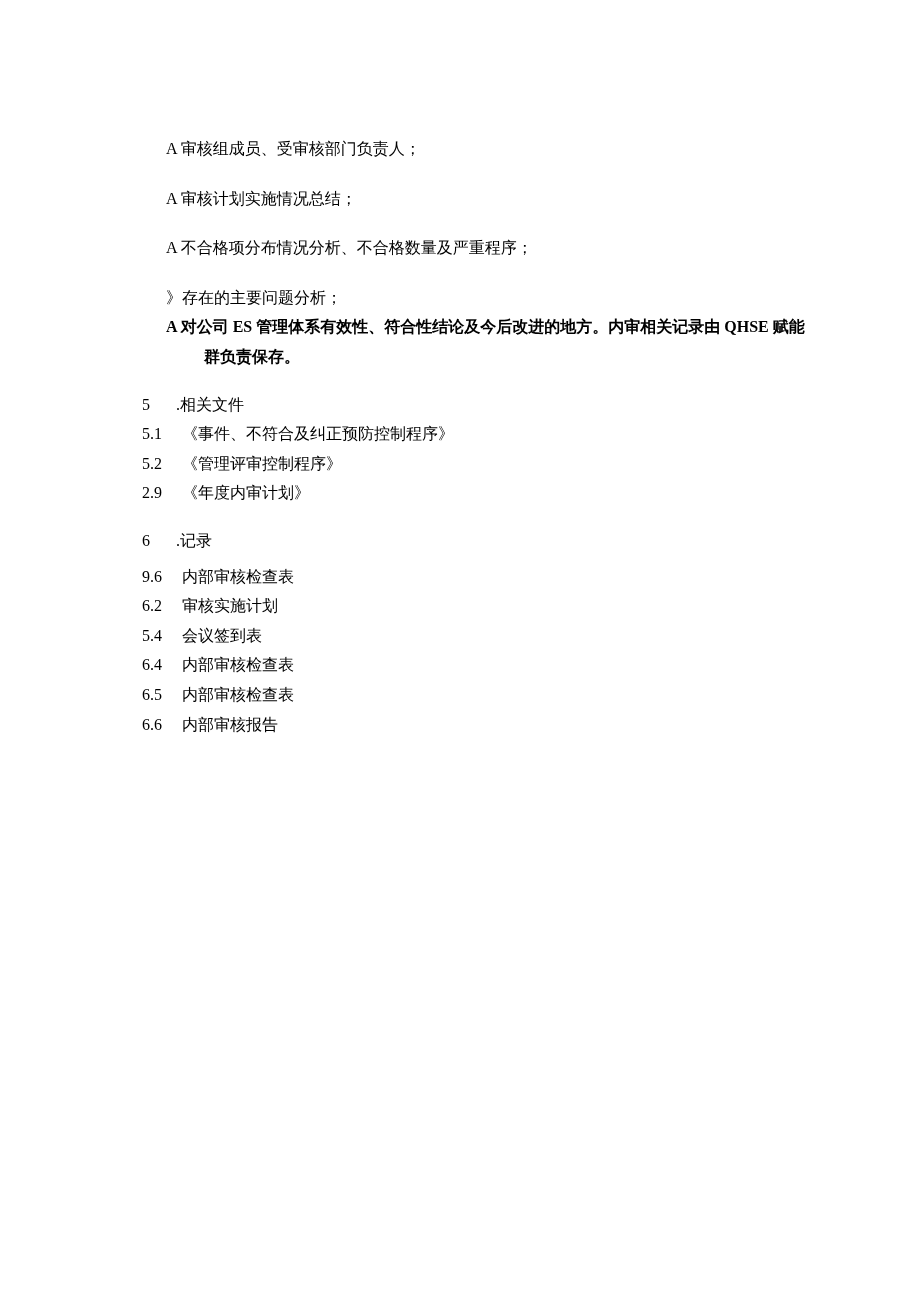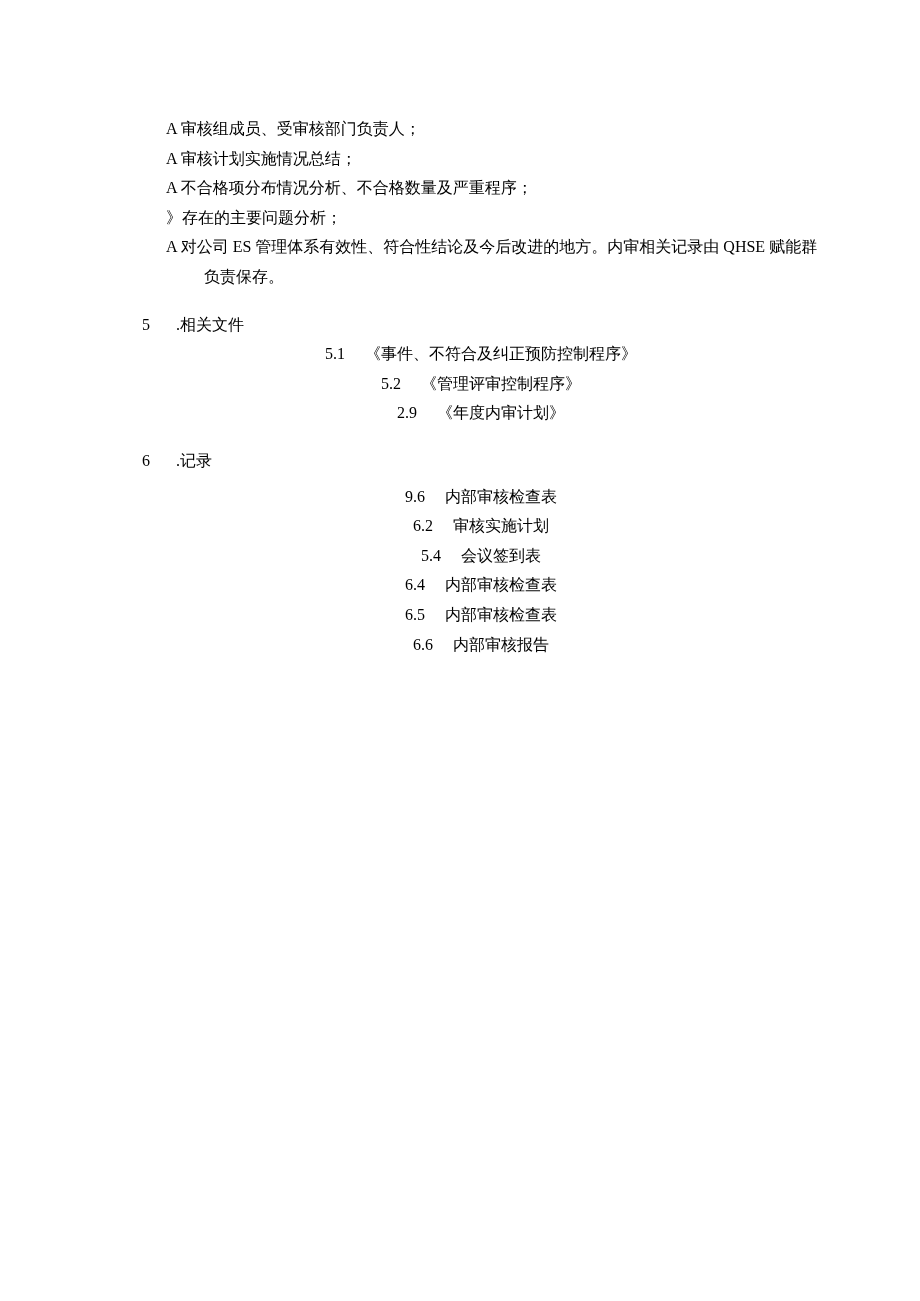--- a/index.html
+++ b/index.html
@@ -16,38 +16,39 @@
       color: #000000;
       padding-top: 114px;
       padding-left: 142px;
       padding-right: 100px;
       line-height: 1.85;
     }
     .bullet-item {
       padding-left: 40px;
       text-indent: -16px;
       margin-bottom: 0;
+      margin-top: 20px;
     }
     .bullet-item-hanging {
       padding-left: 62px;
       text-indent: -38px;
       margin-bottom: 0;
+      font-weight: bold;
     }
     .section-header {
       margin-top: 18px;
       display: flex;
     }
     .section-num {
       display: inline-block;
       width: 34px;
     }
     .subsection {
       display: flex;
       margin-bottom: 0;
-      justify-content: center;
     }
     .sub-num {
       display: inline-block;
       width: 40px;
       flex-shrink: 0;
     }
     .spacer-small {
       height: 6px;
     }
     .latin {

